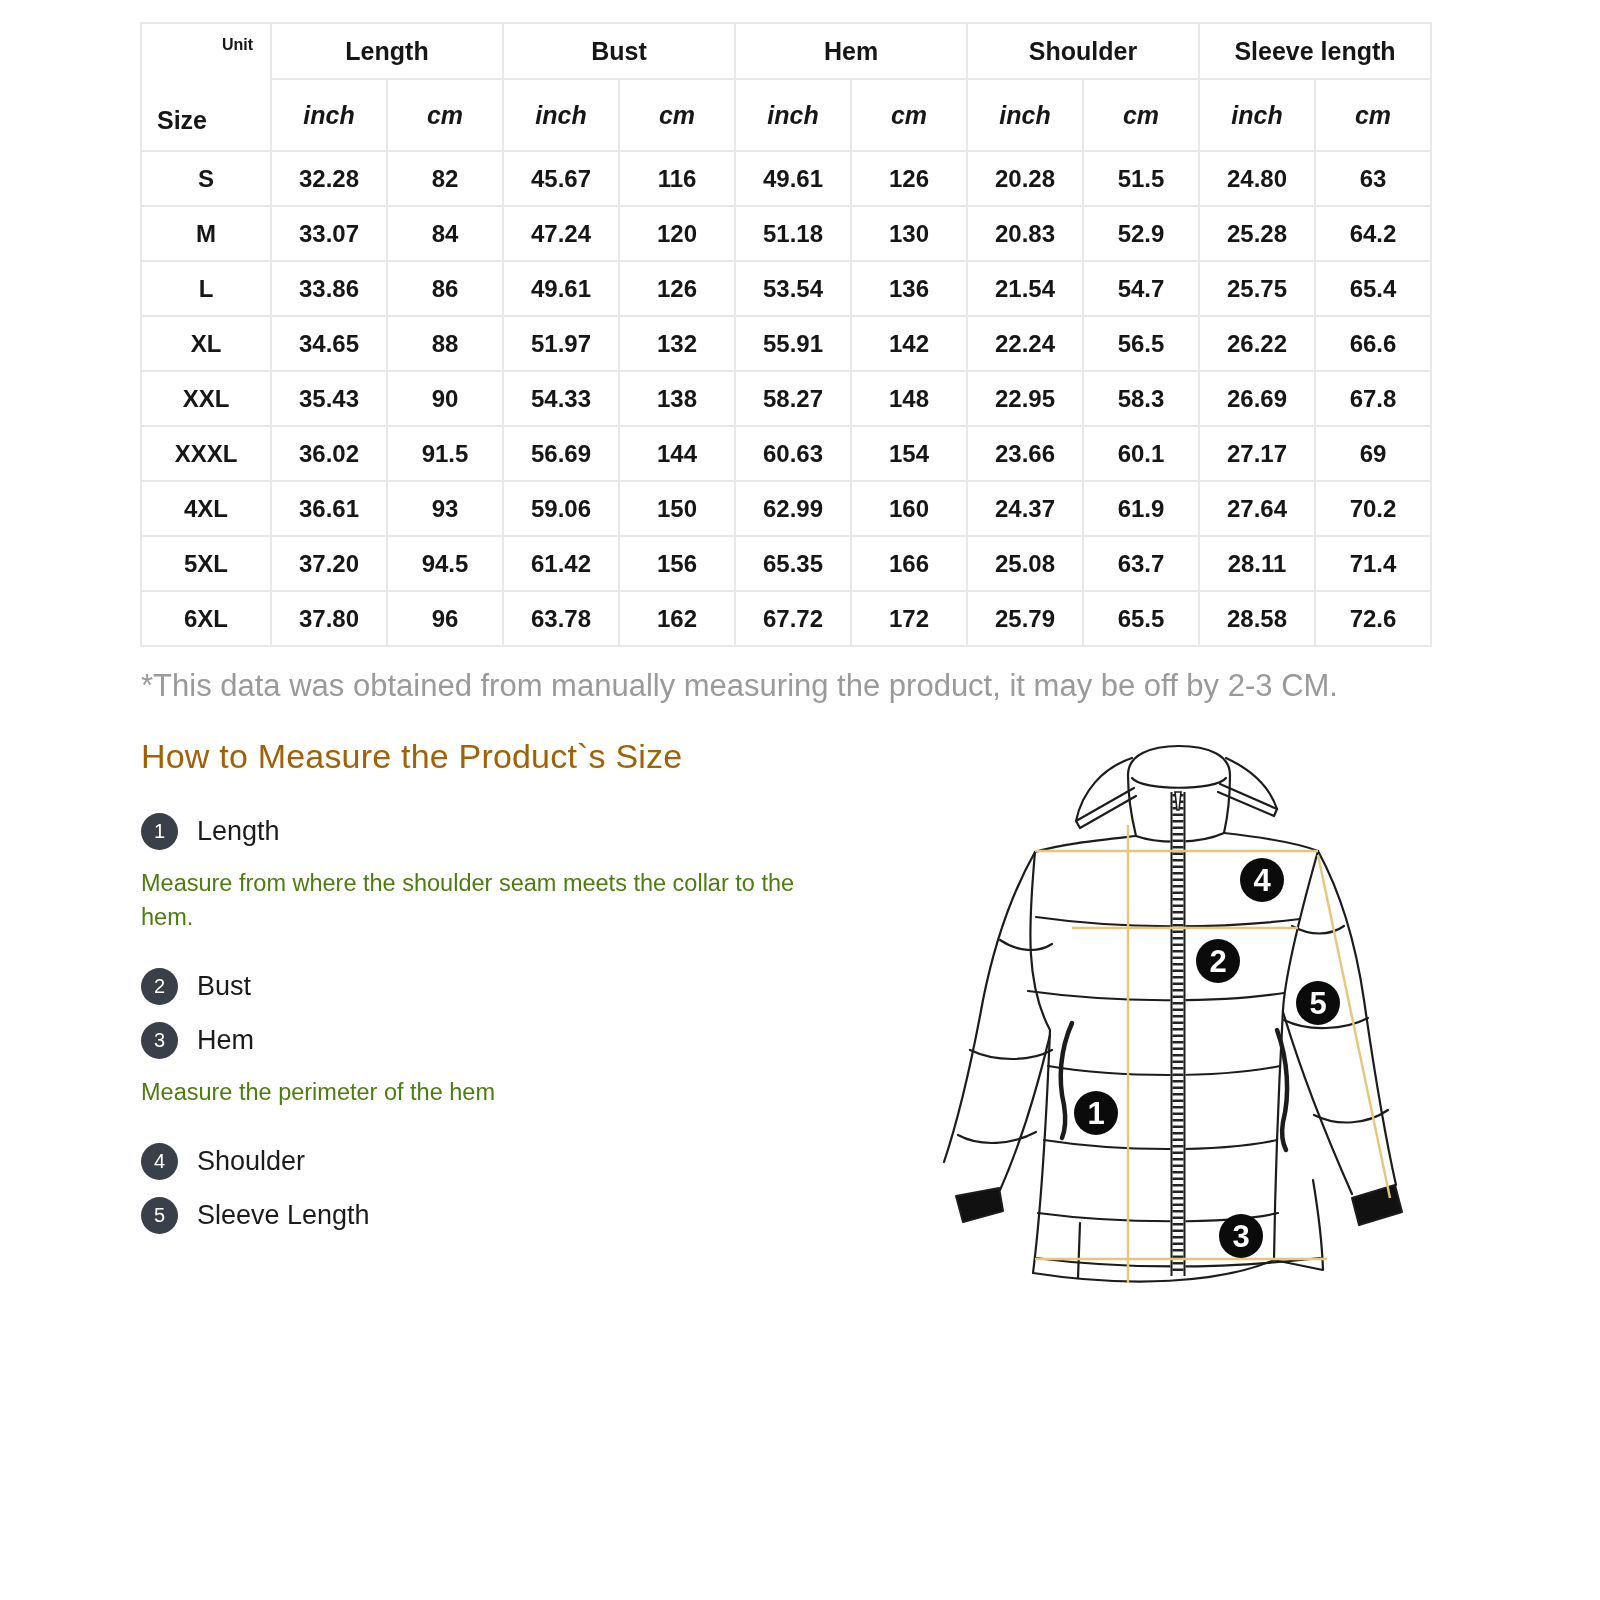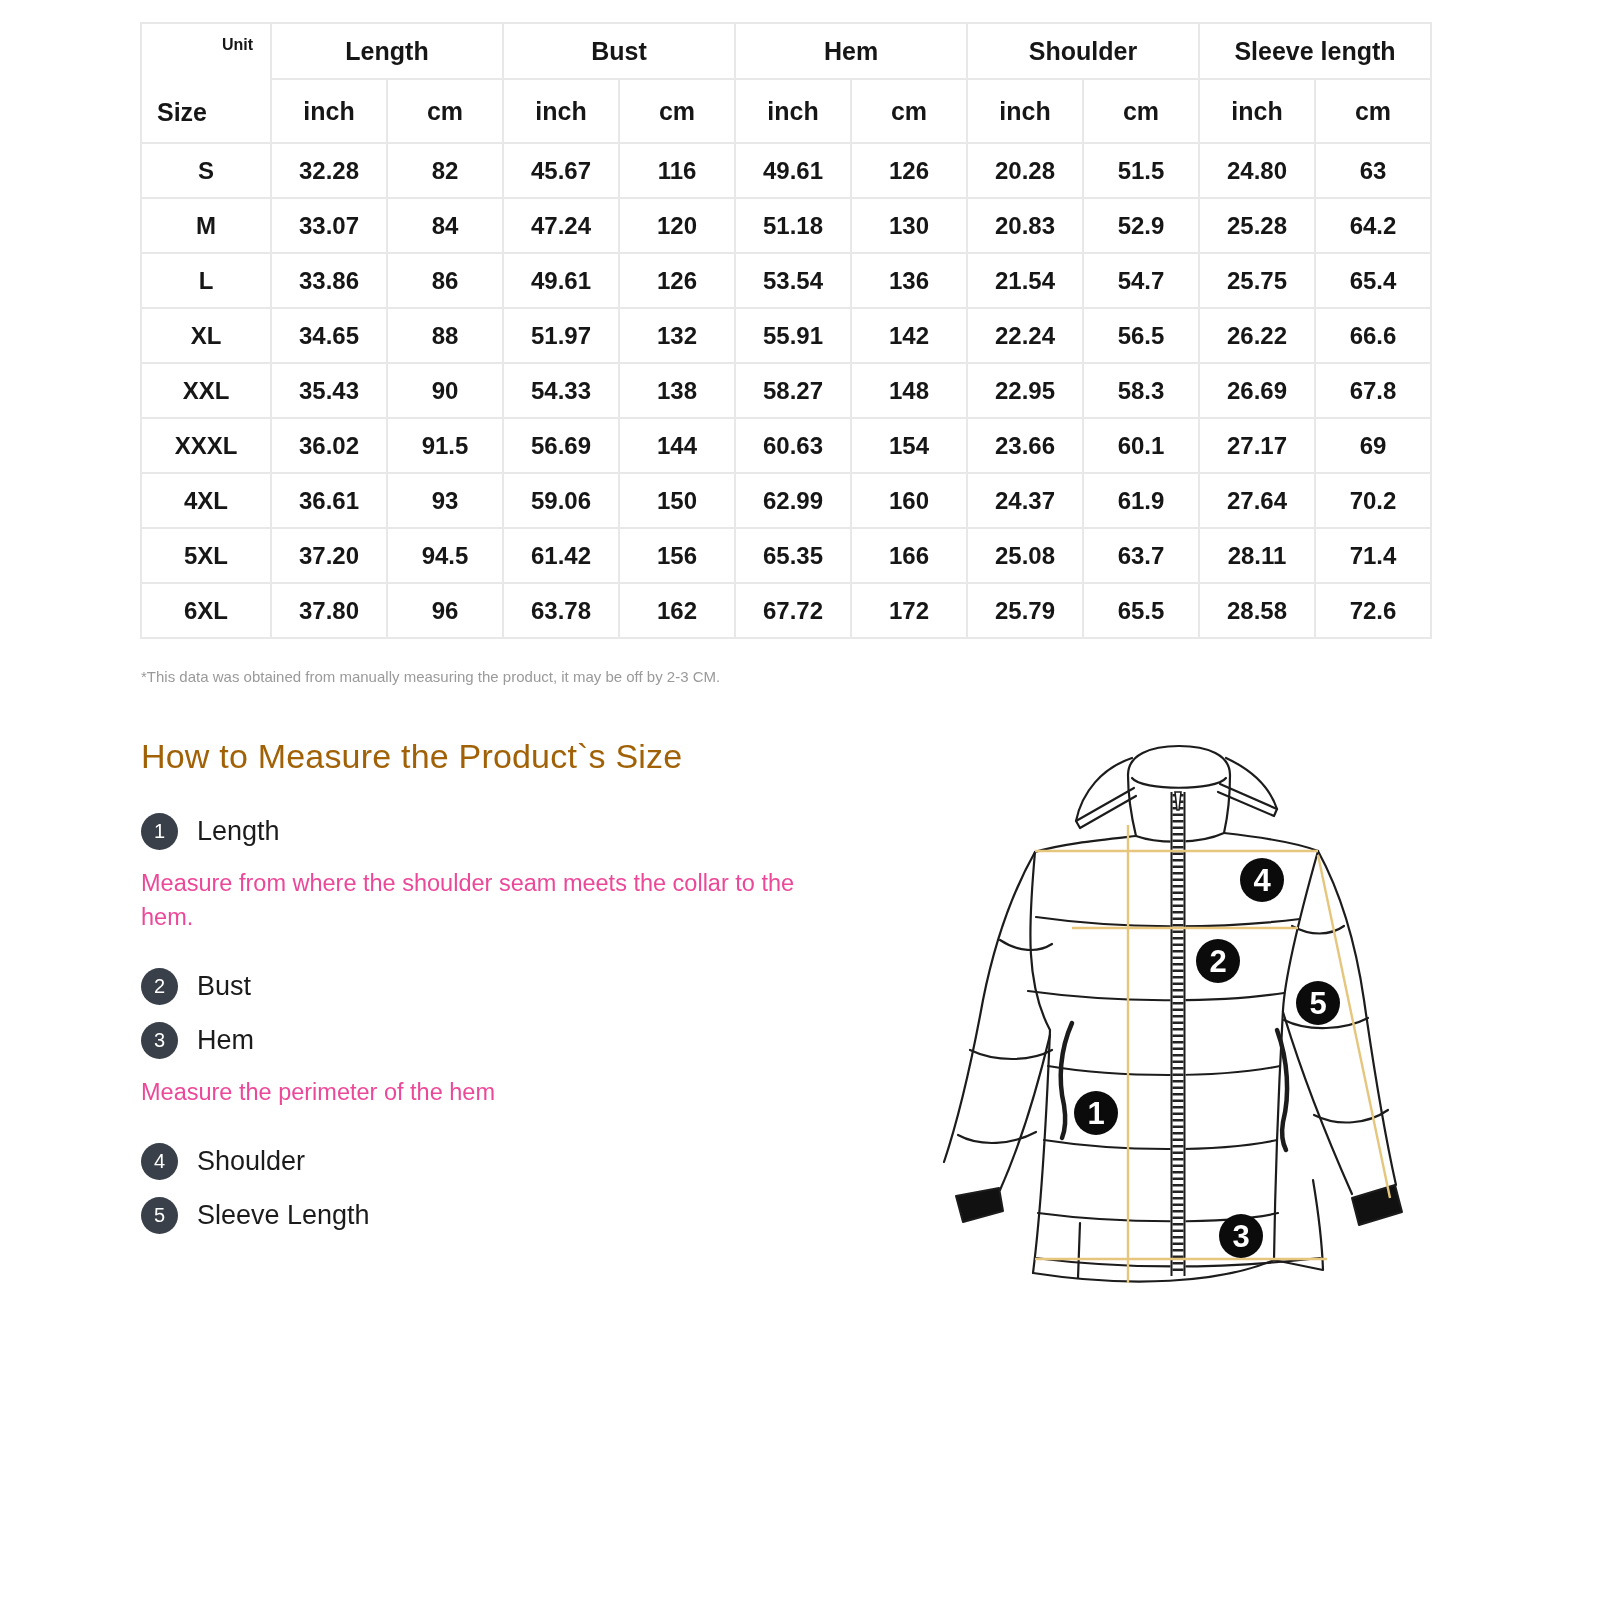--- a/index.html
+++ b/index.html
@@ -14,50 +14,50 @@
   .size-table {
     position:absolute; left:140px; top:22px; width:1290px;
     border-collapse:collapse; table-layout:fixed;
   }
   .size-table th, .size-table td {
     border:2px solid #e8e8e8; background:#ffffff; padding:0;
     text-align:center; vertical-align:middle;
     font-weight:700; font-size:24px; color:#161616;
   }
   .size-table thead .group-th { height:56px; font-size:25px; }
-  .size-table thead .unit-th  { height:64px; font-size:25px; }
+  .size-table thead .unit-th  { height:72px; font-size:25px;font-style:italic; }
   .size-table tbody th, .size-table tbody td { height:55px; }
   .corner {
     position:relative;
     background:linear-gradient(to bottom right,
       #ffffff 49.6%, #dedede 49.6%, #dedede 50.4%, #ffffff 50.4%);
   }
   .corner-unit { position:absolute; top:12px; right:17px; font-size:16px; }
   .corner-size { position:absolute; bottom:15px; left:15px; font-size:25px; }
 
   .footnote {
     position:absolute; left:141px; top:668px; margin:0;
-    font-size:15px; font-weight:400; color:#9a9a9a;
+    font-size:31px; font-weight:400; color:#9a9a9a;
   }
 
   
   .howto-title {
     position:absolute; left:141px; top:737px; margin:0;
     font-size:34px; font-weight:400; color:#a16207; letter-spacing:.2px;
   }
   .steps { position:absolute; left:141px; top:812px; width:716px; }
   .step-header { display:flex; align-items:center; gap:19px; height:38px; margin-bottom:16px; }
   .step-num {
     flex:0 0 37px; width:37px; height:37px; border-radius:50%;
     background:#394049; color:#ffffff; font-size:20px; font-weight:400;
     display:flex; align-items:center; justify-content:center;
   }
   .step-label { font-size:27px; color:#1b1b1b; font-weight:400; }
   .step-desc  {
-    margin:0 0 33px; font-size:23.5px; line-height:34px; color:#ec4899;
+    margin:0 0 33px; font-size:23.5px; line-height:34px; color:#4d7c0f;
     white-space:pre-line; font-weight:400;
   }
 
   
   .jacket { position:absolute; left:900px; top:730px; }
 </style>
 </head>
 <body>
 
 <div class="canvas">

